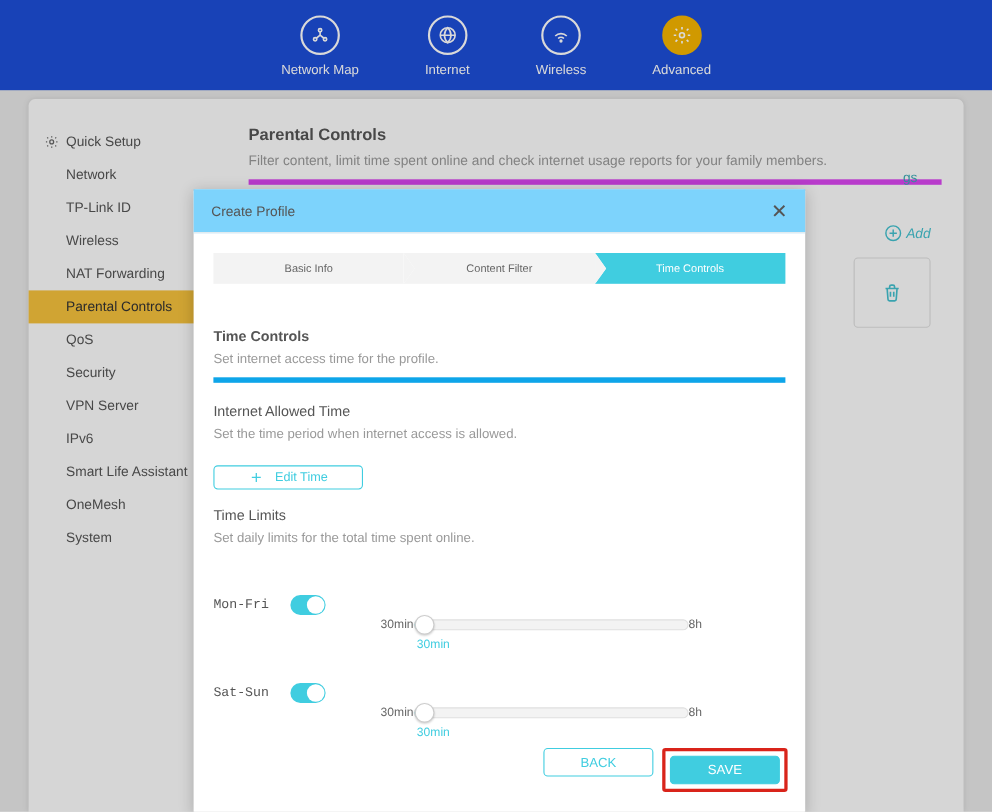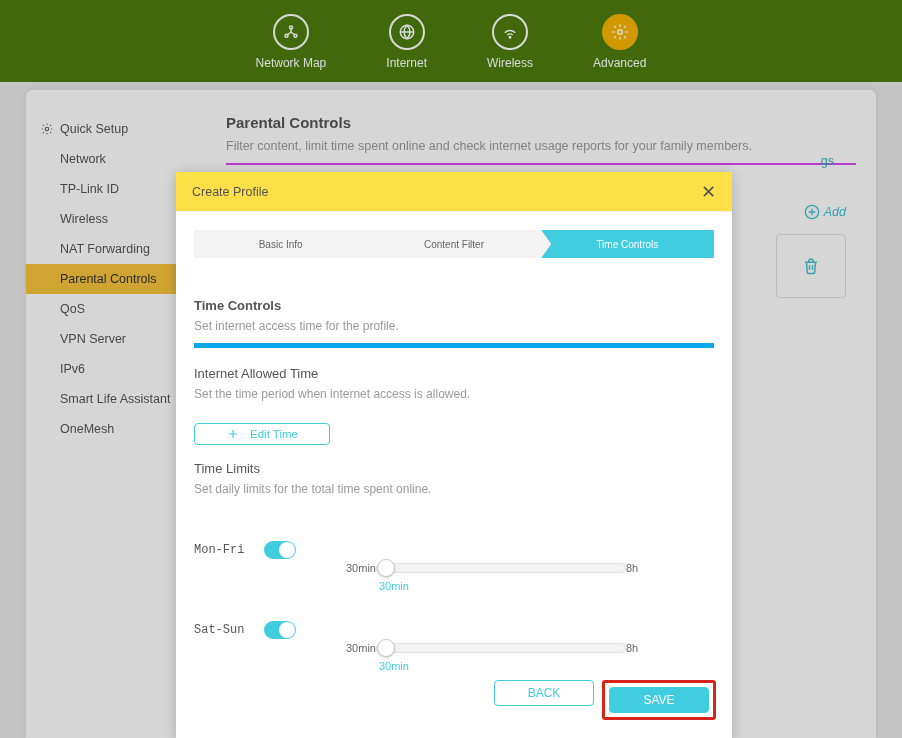--- a/index.html
+++ b/index.html
@@ -1,45 +1,45 @@
 <!DOCTYPE html>
 <html><head>
   <meta charset="utf-8">
   <style>
     * { margin: 0; padding: 0; box-sizing: border-box; font-family: Arial, "Helvetica Neue", sans-serif; }
     body { width: 902px; height: 738px; background: #e8e8e8; position: relative; overflow: hidden; }
 
-    .top-nav { background: #4d7c0f; height: 82px; display: flex; justify-content: center; align-items: center; gap: 60px; padding-top: 2px; }
+    .top-nav { background: #1d4ed8; height: 82px; display: flex; justify-content: center; align-items: center; gap: 60px; padding-top: 2px; }
     .nav-item { display: flex; flex-direction: column; align-items: center; cursor: pointer; }
     .nav-icon { width: 36px; height: 36px; border: 2px solid #fff; border-radius: 50%; display: flex; align-items: center; justify-content: center; margin-bottom: 6px; }
     .nav-icon.active { background: #f5b400; border-color: #f5b400; }
     .nav-label { font-size: 12px; color: #fff; }
     .nav-icon svg { width: 18px; height: 18px; }
 
     .main-panel { position: absolute; top: 90px; left: 26px; right: 26px; bottom: 0; background: #fcfcfc; border-radius: 6px 6px 0 0; box-shadow: 0 0 6px rgba(0,0,0,.1); }
 
     .sidebar { position: absolute; top: 24px; left: 0; width: 170px; }
     .sidebar-item { display: flex; align-items: center; padding: 8px 14px; font-size: 12.5px; color: #555; cursor: pointer; }
     .sidebar-item.active { background: #f5c13c; color: #333; }
     .sidebar-item svg { width: 14px; height: 14px; margin-right: 6px; }
     .sidebar-item.indent { padding-left: 34px; }
 
     .content { position: absolute; top: 24px; left: 200px; right: 20px; }
     .content-title { font-size: 15px; font-weight: bold; color: #555; margin-bottom: 8px; }
-    .content-desc { font-size: 12.5px; color: #999; padding-bottom: 10px; border-bottom: 2px solid #d946ef; }
+    .content-desc { font-size: 12.5px; color: #999; padding-bottom: 10px; border-bottom: 5px solid #d946ef; }
     .add-link { position: absolute; right: 10px; top: 90px; display: flex; align-items: center; color: #44c0ce; font-size: 12.5px; cursor: pointer; font-style: italic; }
     .add-link svg { width: 16px; height: 16px; margin-right: 4px; }
     .card-placeholder { position: absolute; right: 10px; top: 120px; width: 70px; height: 64px; border: 1px solid #ddd; border-radius: 4px; display: flex; align-items: center; justify-content: center; }
     
     .settings-link { position: absolute; right: 22px; top: 40px; font-size: 12.5px; color: #3ba9b5; }
 
     .overlay { position: absolute; inset: 0; background: rgba(0,0,0,.15); }
 
     .modal { position: absolute; top: 172px; left: 176px; width: 556px; background: #fff; box-shadow: 0 2px 14px rgba(0,0,0,.2); border-radius: 2px; }
-    .modal-header { height: 40px; display: flex; align-items: center; justify-content: space-between; padding: 16px 16px; border-bottom: 1px solid #eee; background: #fde047; }
+    .modal-header { height: 40px; display: flex; align-items: center; justify-content: space-between; padding: 16px 16px; border-bottom: 1px solid #eee; background: #7dd3fc; }
     .modal-title { font-size: 12.5px; color: #555; }
     .close-btn { cursor: pointer; font-size: 18px; color: #555; }
 
     .tabs { display: flex; padding: 18px 18px 0 18px; gap: 0; }
     .tab { flex: 1; height: 28px; display: flex; align-items: center; justify-content: center; font-size: 10px; color: #666; background: #f3f3f3; position: relative; }
     .tab.active { background: #40cde0; color: #fff; }
     .tab-arrow::after { content: ""; position: absolute; right: -10px; top: 0; width: 0; height: 0; border-top: 14px solid transparent; border-bottom: 14px solid transparent; border-left: 10px solid #f3f3f3; z-index: 2; }
     .tab-arrow-in::before { content: ""; position: absolute; left: 0; top: 0; width: 0; height: 0; border-top: 14px solid transparent; border-bottom: 14px solid transparent; border-left: 10px solid #fff; }
 
     .modal-body { padding: 18px 18px 22px 18px; }
@@ -133,30 +133,36 @@
     <div class="sidebar-item indent">
         <span>NAT Forwarding</span>
       </div>
     <div class="sidebar-item indent active">
         <span>Parental Controls</span>
       </div>
     <div class="sidebar-item indent">
         <span>QoS</span>
       </div>
     <div class="sidebar-item indent">
+        <span>Security</span>
+      </div>
+    <div class="sidebar-item indent">
         <span>VPN Server</span>
       </div>
     <div class="sidebar-item indent">
         <span>IPv6</span>
       </div>
     <div class="sidebar-item indent">
         <span>Smart Life Assistant</span>
       </div>
     <div class="sidebar-item indent">
         <span>OneMesh</span>
+      </div>
+    <div class="sidebar-item indent">
+        <span>System</span>
       </div>
   </div>
 
   <div class="content">
     <div class="content-title">Parental Controls</div>
     <div class="content-desc">Filter content, limit time spent online and check internet usage reports for your family members.</div>
     <div class="settings-link">gs</div>
     <div class="add-link">
       <svg viewBox="0 0 24 24" fill="none" stroke="#44c0ce" stroke-width="2">
           <circle cx="12" cy="12" r="10"></circle>

